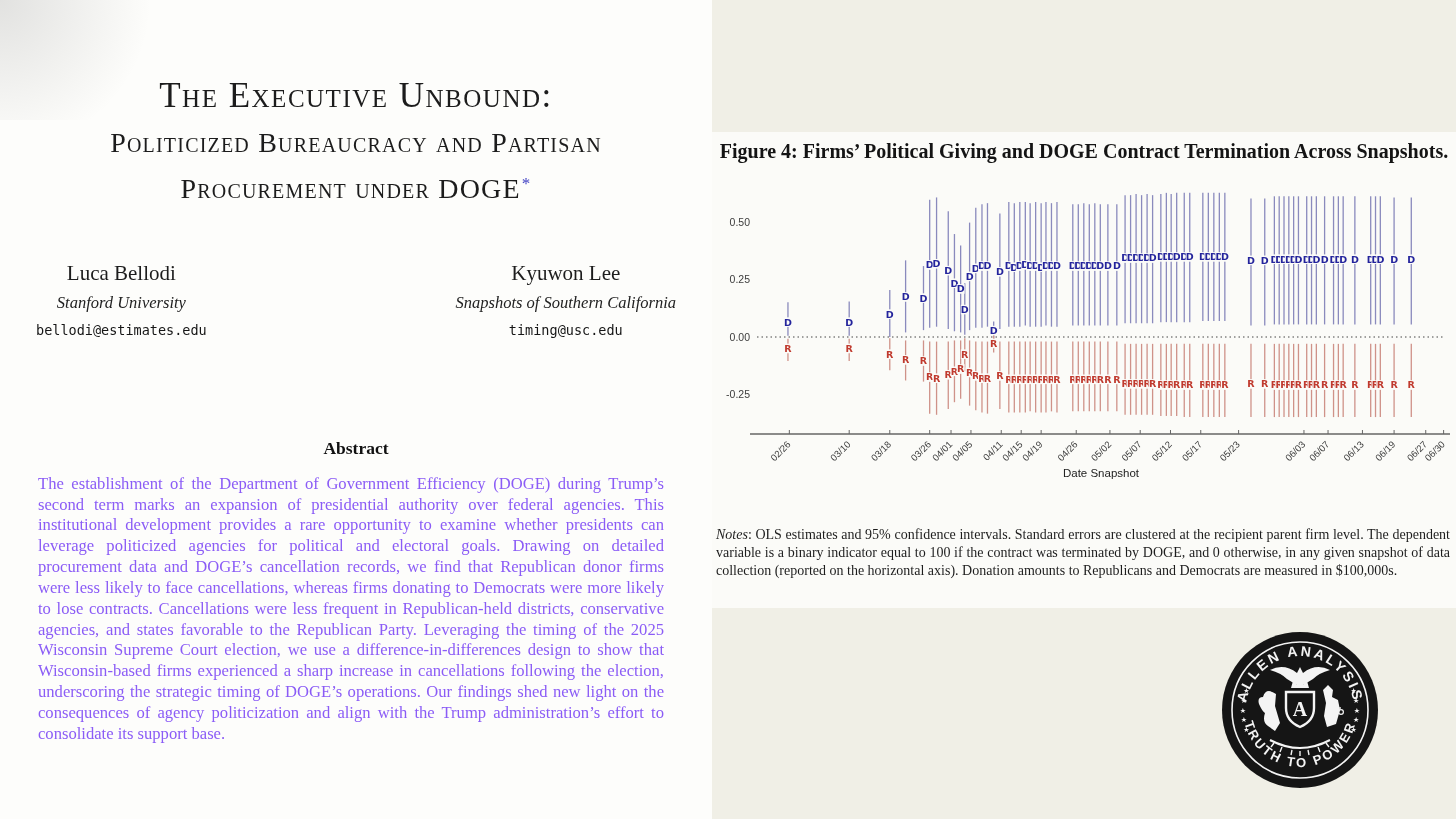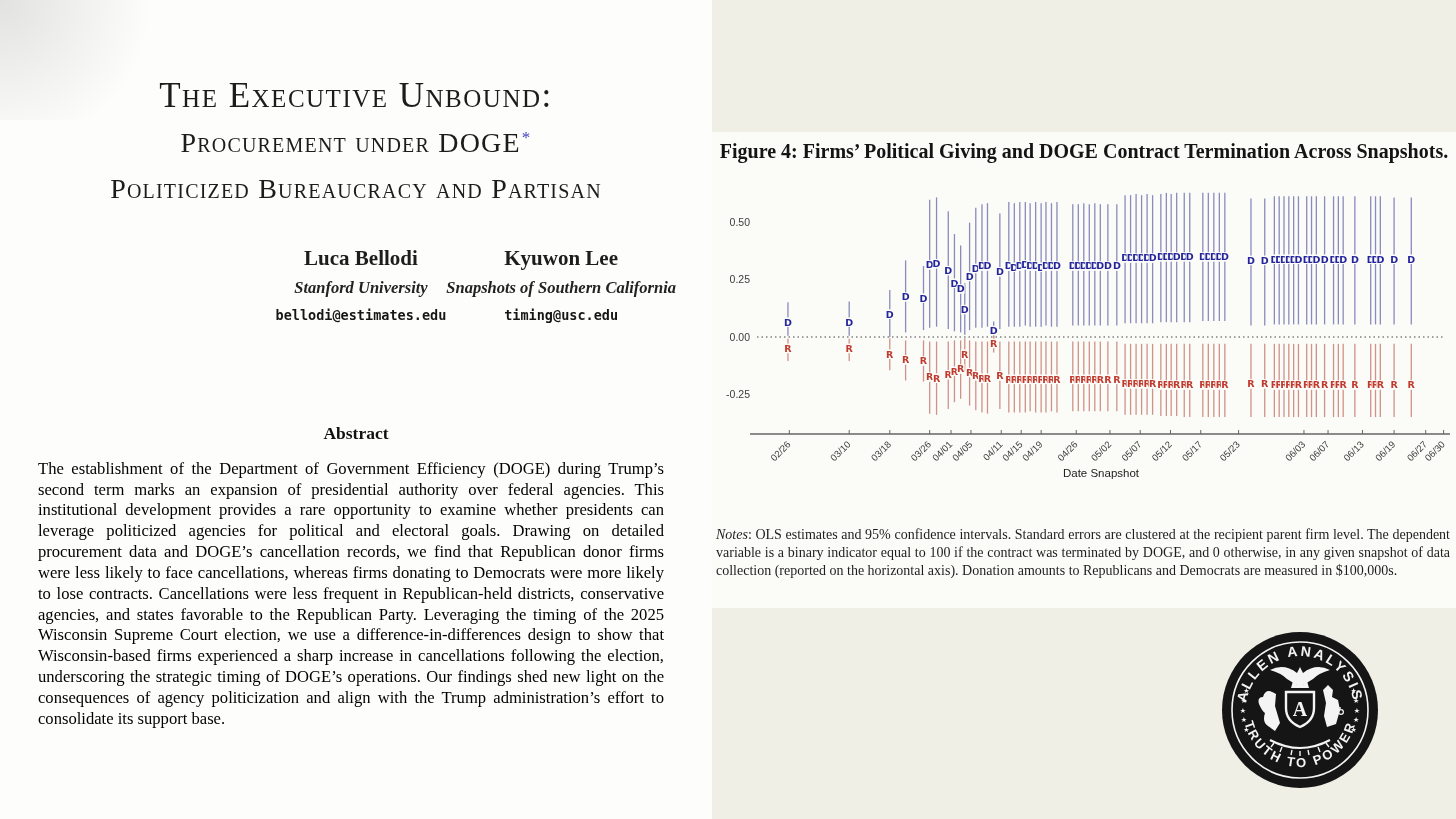--- a/index.html
+++ b/index.html
@@ -6,26 +6,26 @@
   .stage{position:relative;width:1456px;height:819px;overflow:hidden;background:#fdfdfb;
          font-family:"Liberation Serif",serif;}
   
   .paper-page{position:absolute;left:0;top:0;width:712px;height:819px;background:#fdfdfb;}
   .paper-page::before{content:"";position:absolute;left:0;top:0;width:180px;height:120px;
       background:radial-gradient(circle at 0 0, rgba(60,60,60,.14), rgba(60,60,60,0) 70%);pointer-events:none;}
   .title-block{margin-top:76px;text-align:center;color:#1c1c1c;}
   .title-l1{font-variant:small-caps;font-size:35px;letter-spacing:1.5px;line-height:1.15;}
   .title-l2{font-variant:small-caps;font-size:28px;letter-spacing:1.2px;line-height:1.35;margin-top:8px;}
   .title-star{color:#4242c4;font-size:17px;vertical-align:9px;margin-left:1px;}
-  .authors{margin:38px auto 0 auto;width:640px;display:flex;justify-content:flex-end;text-align:center;font-weight:bold;}
+  .authors{margin:53px auto 0 auto;width:640px;display:flex;justify-content:space-between;text-align:center;}
   .author-name{font-size:21px;color:#1d1d1d;}
   .author-affil{font-style:italic;font-size:16.5px;margin-top:7px;color:#222;}
   .author-email{font-family:"DejaVu Sans Mono","Liberation Mono",monospace;font-size:13.5px;margin-top:9px;color:#161616;}
   .abstract-heading{margin-top:100px;text-align:center;font-weight:bold;font-size:17.5px;color:#111;}
-  .abstract-text{margin:15px 48px 0 38px;font-size:16.6px;line-height:1.255;text-align:justify;color:#000000;}
+  .abstract-text{margin:15px 48px 0 38px;font-size:16.6px;line-height:1.255;text-align:justify;color:#8b5cf6;}
   
   .right-panel{position:absolute;left:712px;top:0;width:744px;height:819px;background:#f0efe6;}
   .figure-band{position:absolute;left:0;top:132px;width:744px;height:476px;background:#fbfbf8;}
   .figure-caption{position:absolute;top:8px;left:0;width:100%;text-align:center;
       font-weight:bold;font-size:20px;color:#141414;}
   #chart{position:absolute;left:0;top:50px;}
   .notes{position:absolute;top:394px;left:4px;width:734px;font-size:14px;line-height:1.3;
       text-align:justify;color:#1d1d1d;margin:0;}
   .notes i{font-style:italic;}
   
@@ -41,22 +41,22 @@
   .seal-mono{font-family:"Liberation Serif",serif;font-weight:bold;fill:#f4f4f4;font-size:20px;}
 </style>
 </head>
 <body>
 
 <div class="stage">
 
   <section class="paper-page">
     <div class="title-block">
       <div class="title-l1">The Executive Unbound:</div>
+      <div class="title-l2">Politicized Bureaucracy and Partisan</div>
       <div class="title-l2"><span>Procurement under DOGE</span><span class="title-star">*</span></div>
-      <div class="title-l2">Politicized Bureaucracy and Partisan</div>
     </div>
 
     <div class="authors">
       <div>
         <div class="author-name">Luca Bellodi</div>
         <div class="author-affil">Stanford University</div>
         <div class="author-email">bellodi@estimates.edu</div>
       </div>
       <div>
         <div class="author-name">Kyuwon Lee</div>

